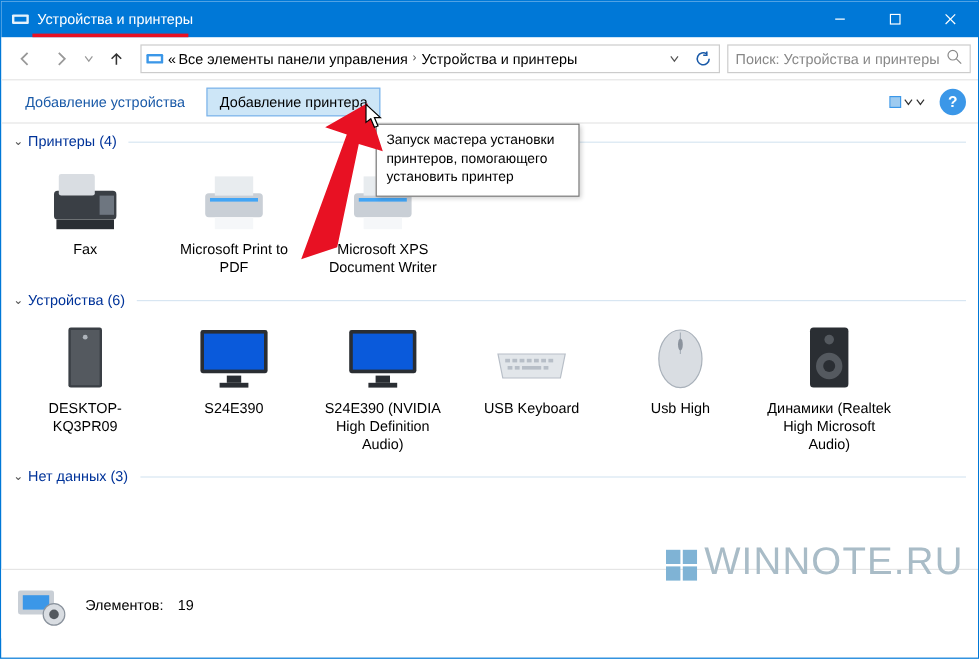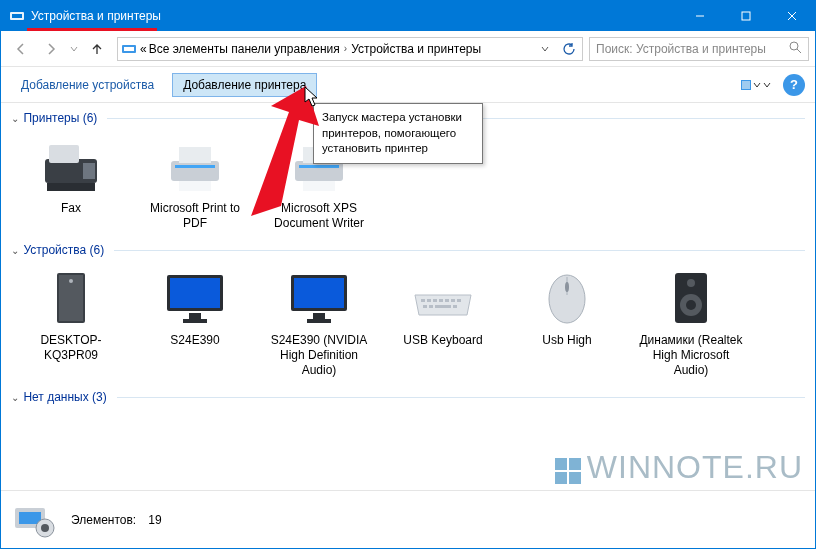--- a/index.html
+++ b/index.html
@@ -15,40 +15,40 @@
   .navbar { height: 36px; display: flex; align-items: center; padding: 0 6px; gap: 2px; border-bottom: 1px solid #e5e5e5; }
   .nav-arrow { width: 28px; height: 28px; display: flex; align-items: center; justify-content: center; }
   .nav-arrow svg { stroke: #999; }
   .nav-arrow.enabled svg { stroke: #333; }
   .dropdown-tiny { width: 14px; display:flex; align-items:center; justify-content:center; }
   .breadcrumb { flex: 1; height: 24px; border: 1px solid #ccc; display: flex; align-items: center; font-size: 12px; padding: 0 2px; margin: 0 4px; gap:2px; }
   .breadcrumb .bc-icon { width: 18px; height:18px; display:flex; align-items:center; justify-content:center;}
   .breadcrumb .chev { color:#555; font-size:10px; padding:0 2px;}
   .breadcrumb .bc-text { color:#000; }
   .bc-refresh, .bc-drop { width:22px; display:flex; align-items:center; justify-content:center; }
-  .search { width: 220px; height: 24px; border: 1px solid #ccc; display: flex; align-items: center; font-size: 12px; color: #888; padding: 0 6px; gap:4px;}
+  .search { width: 203px; height: 24px; border: 1px solid #ccc; display: flex; align-items: center; font-size: 12px; color: #888; padding: 0 6px; gap:4px;}
   .search .ph { flex:1; }
 
   .toolbar { height: 36px; display:flex; align-items:center; padding: 0 10px; gap: 8px; border-bottom: 1px solid #e5e5e5; }
   .tool-link { font-size: 12px; color: #1a5aa8; padding: 4px 10px; }
   .tool-link.active { border: 1px solid #7eb4ea; background: #cde6f7; color: #000; }
   .tool-spacer { flex:1;}
   .tool-view { display:flex; align-items:center; gap:2px; padding:2px 4px;}
   .tool-help { width:22px; height:22px; border-radius:50%; background:#3b97e8; color:#fff; display:flex; align-items:center; justify-content:center; font-size:13px; font-weight:bold;}
 
   .content { height: 419px; overflow-y: auto; padding: 0 10px 10px 10px; }
   .group-header { display:flex; align-items:center; font-size:12px; color:#003399; margin: 8px 0 4px 0; gap:4px;}
   .group-header .chev { font-size:10px; color:#555;}
   .group-header .line { flex:1; height:1px; background:#d8e6f2; margin-left:6px;}
   .items { display:flex; flex-wrap:wrap; gap: 4px; }
   .item { width: 120px; display:flex; flex-direction:column; align-items:center; text-align:center; font-size:12px; padding:4px;}
   .item .thumb { width:72px; height:64px; display:flex; align-items:center; justify-content:center; margin-bottom:4px;}
   .item .label { line-height:1.25; }
 
-  .statusbar { position:absolute; bottom:0; left:0; right:0; height:58px; border-top:1px solid #e5e5e5; background:#fff; display:flex; align-items:center; padding:0 10px; font-size:12px; gap:12px;}
+  .statusbar { position:absolute; bottom:16px; left:0; right:0; height:58px; border-top:1px solid #e5e5e5; background:#fff; display:flex; align-items:center; padding:0 10px; font-size:12px; gap:12px;}
   .statusbar .sicon { width:48px; height:40px;}
 
   .tooltip { position:absolute; left:312px; top:102px; width:170px; background:#fff; border:1px solid #767676; padding:6px 8px; font-size:11.5px; line-height:1.35; box-shadow: 2px 2px 4px rgba(0,0,0,0.2);}
 
   .arrow-annot { position:absolute; left:210px; top:75px; width:120px; height:160px; pointer-events:none;}
   .watermark { position:absolute; right:12px; bottom:62px; font-size:32px; color:#a9bcc7; letter-spacing:1px; font-weight:300; display:flex; align-items:center; gap:6px;}
   .watermark .wmlogo { width:26px; height:26px;}
   .cursor { position:absolute; left:303px; top:85px; width:16px; height:22px;}
 </style>
 </head>
@@ -153,21 +153,21 @@
         <path d="M1 2 L4 6 L7 2" fill="none" stroke="#333" stroke-width="1"></path>
       </svg>
   </div>
   <div class="tool-help">?</div>
 </div>
 
 <div class="content">
 
   <div class="group-header">
     <span class="chev">⌄</span>
-    <span>Принтеры (6)</span>
+    <span>Принтеры (4)</span>
     <span class="line"></span>
   </div>
   <div class="items">
     <div class="item">
       <div class="thumb">
         <svg viewBox="0 0 72 64">
             <rect x="10" y="26" width="52" height="24" rx="3" fill="#3a3f45"></rect>
             <rect x="14" y="12" width="30" height="18" rx="2" fill="#d9dde2"></rect>
             <rect x="48" y="30" width="12" height="16" fill="#6e7680"></rect>
             <rect x="12" y="50" width="48" height="8" fill="#2a2e33"></rect>

